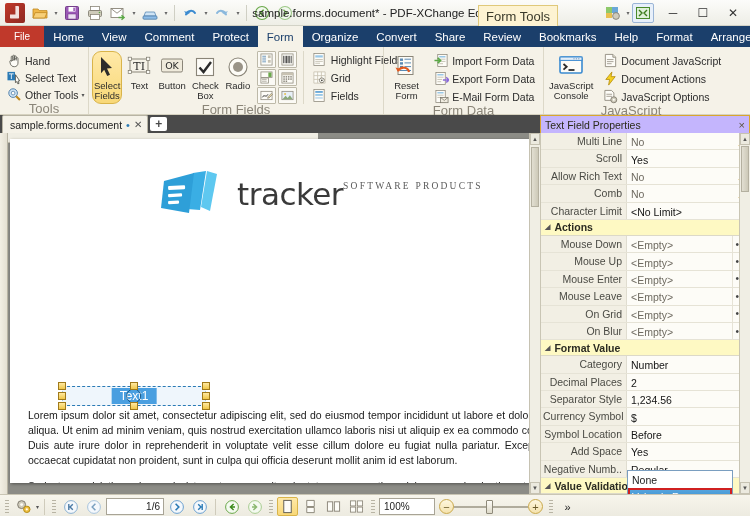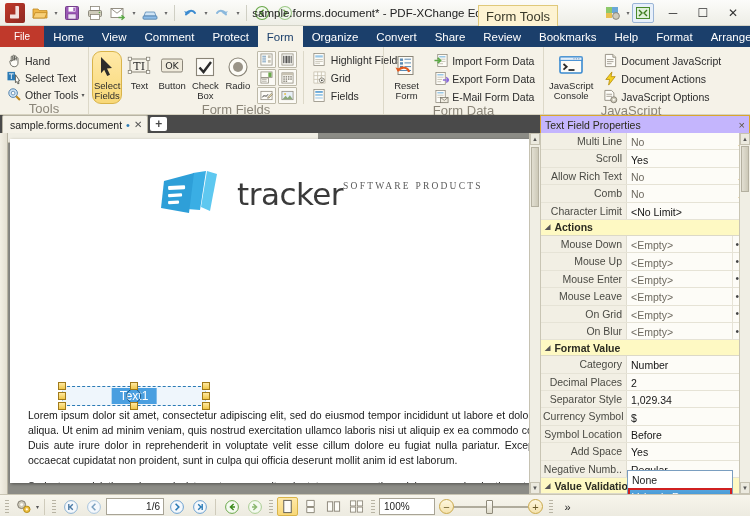--- a/index.html
+++ b/index.html
@@ -881,21 +881,21 @@
         <div class="prow">
           <div class="pname">Category</div>
           <div class="pval">Number</div>
         </div>
         <div class="prow">
           <div class="pname">Decimal Places</div>
           <div class="pval">2</div>
         </div>
         <div class="prow">
           <div class="pname">Separator Style</div>
-          <div class="pval">1,029.34</div>
+          <div class="pval">1,234.56</div>
         </div>
         <div class="prow">
           <div class="pname">Currency Symbol</div>
           <div class="pval">$</div>
         </div>
         <div class="prow">
           <div class="pname">Symbol Location</div>
           <div class="pval">Before</div>
         </div>
         <div class="prow">

